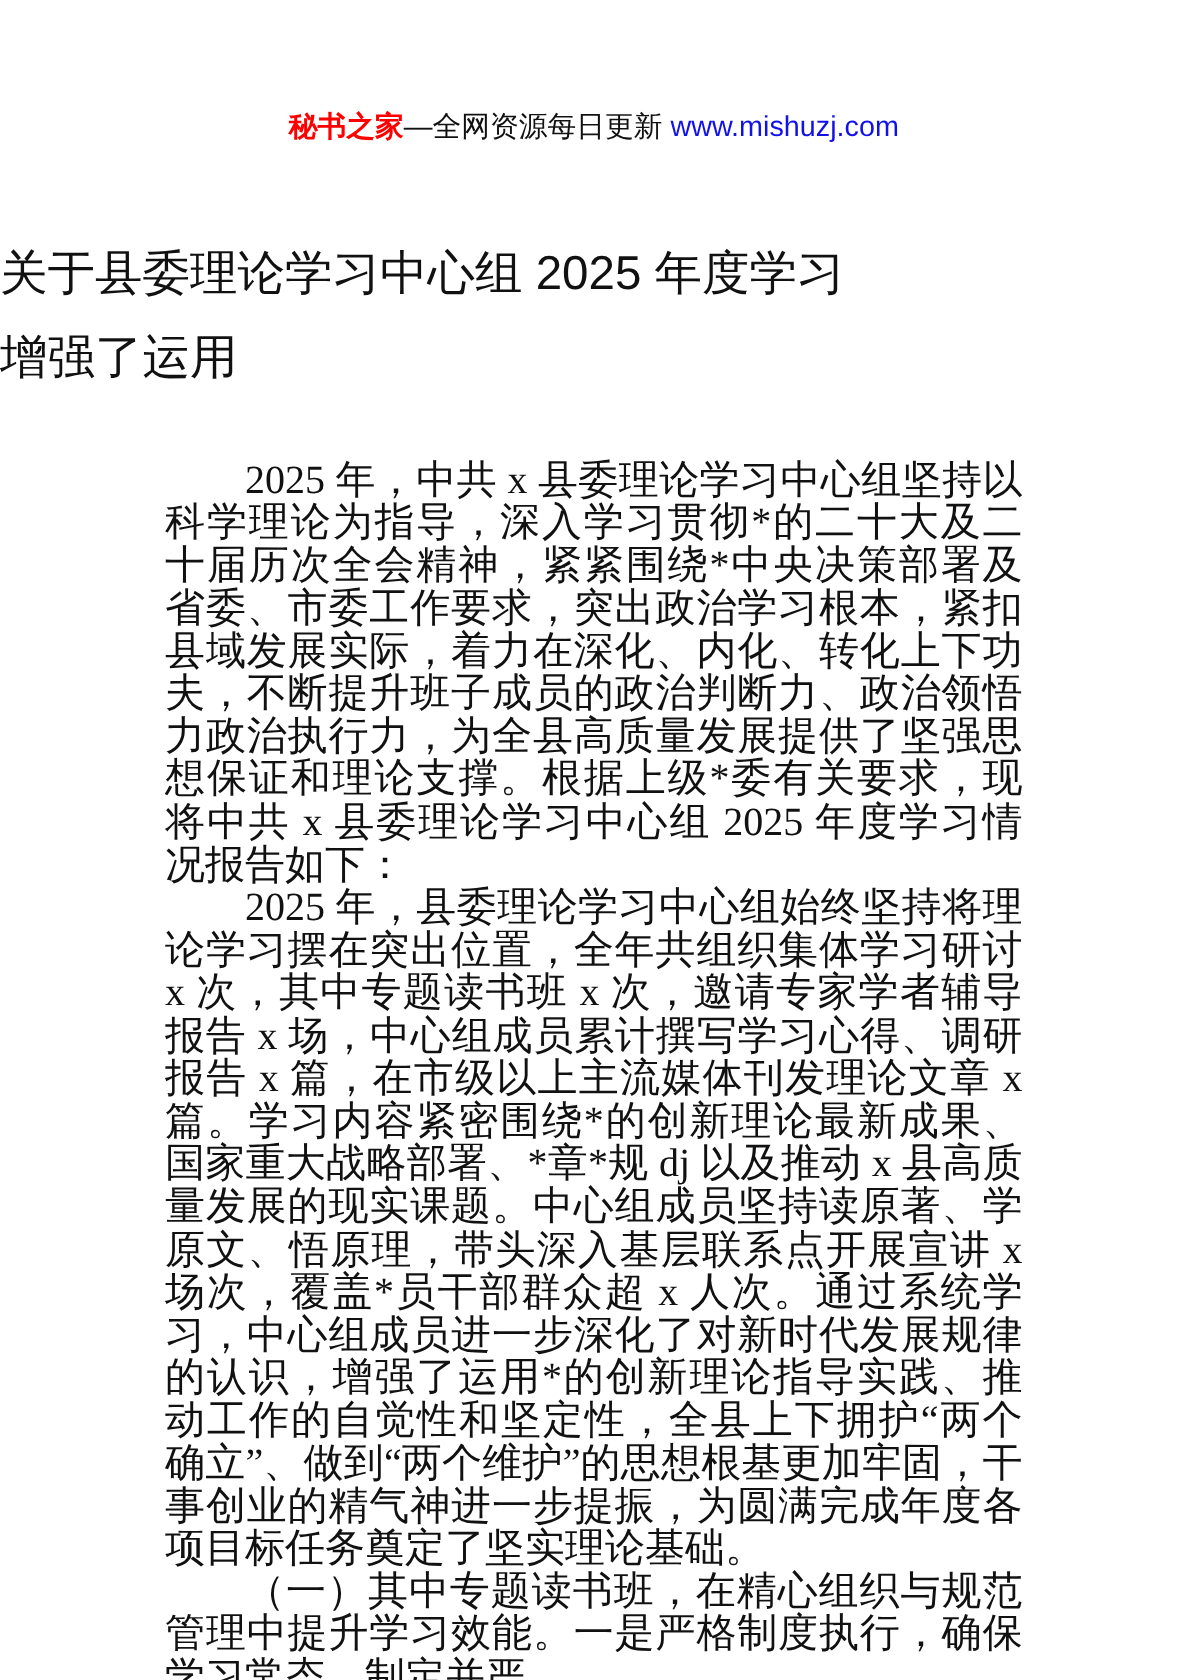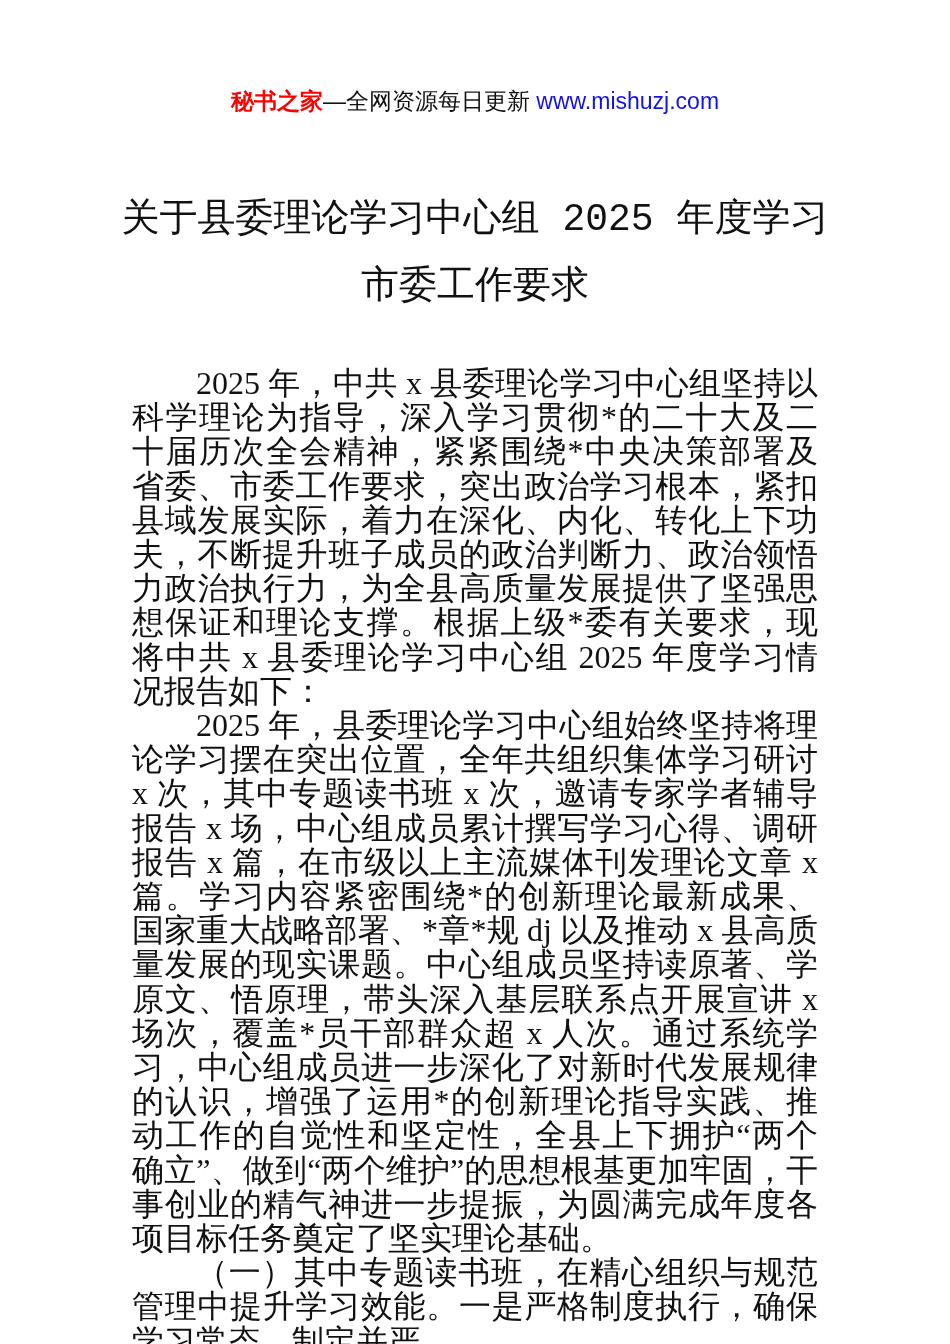--- a/index.html
+++ b/index.html
@@ -34,22 +34,21 @@
   }
   .url {
     color: var(--link-blue, #1212e8);
     font-weight: 400;
     text-decoration: none;
     cursor: pointer;
   }
   
   .doc-title {
     margin: 70px 0 0 0;
-    text-align: center;
-    font-family: Liberation Mono, monospace;
+    font-family: Liberation Sans, sans-serif;
     font-weight: 400;
     font-size: 38px;
     line-height: 67px;
     color: var(--ink, #111111);
   }
   .doc-title .title-line {
     display: block;
   }
   
   .doc-body {
@@ -74,21 +73,21 @@
 <body>
 
 <div class="page">
 
   <div class="site-header">
     <span class="brand">秘书之家</span><span class="tagline">—全网资源每日更新 </span><span class="url">www.mishuzj.com</span>
   </div>
 
   <h1 class="doc-title">
     <span class="title-line">关于县委理论学习中心组 2025 年度学习</span>
-    <span class="title-line">市委工作要求</span>
+    <span class="title-line">增强了运用</span>
   </h1>
 
   <div class="doc-body">
     <p>2025 年，中共 x 县委理论学习中心组坚持以科学理论为指导，深入学习贯彻*的二十大及二十届历次全会精神，紧紧围绕*中央决策部署及省委、市委工作要求，突出政治学习根本，紧扣县域发展实际，着力在深化、内化、转化上下功夫，不断提升班子成员的政治判断力、政治领悟力政治执行力，为全县高质量发展提供了坚强思想保证和理论支撑。根据上级*委有关要求，现将中共 x 县委理论学习中心组 2025 年度学习情况报告如下：</p>
     <p>2025 年，县委理论学习中心组始终坚持将理论学习摆在突出位置，全年共组织集体学习研讨 x 次，其中专题读书班 x 次，邀请专家学者辅导报告 x 场，中心组成员累计撰写学习心得、调研报告 x 篇，在市级以上主流媒体刊发理论文章 x 篇。学习内容紧密围绕*的创新理论最新成果、国家重大战略部署、*章*规 dj 以及推动 x 县高质量发展的现实课题。中心组成员坚持读原著、学原文、悟原理，带头深入基层联系点开展宣讲 x 场次，覆盖*员干部群众超 x 人次。通过系统学习，中心组成员进一步深化了对新时代发展规律的认识，增强了运用*的创新理论指导实践、推动工作的自觉性和坚定性，全县上下拥护“两个确立”、做到“两个维护”的思想根基更加牢固，干事创业的精气神进一步提振，为圆满完成年度各项目标任务奠定了坚实理论基础。</p>
     <p>（一）其中专题读书班，在精心组织与规范管理中提升学习效能。一是严格制度执行，确保学习常态。制定并严</p>
   </div>
 
 </div>
 

